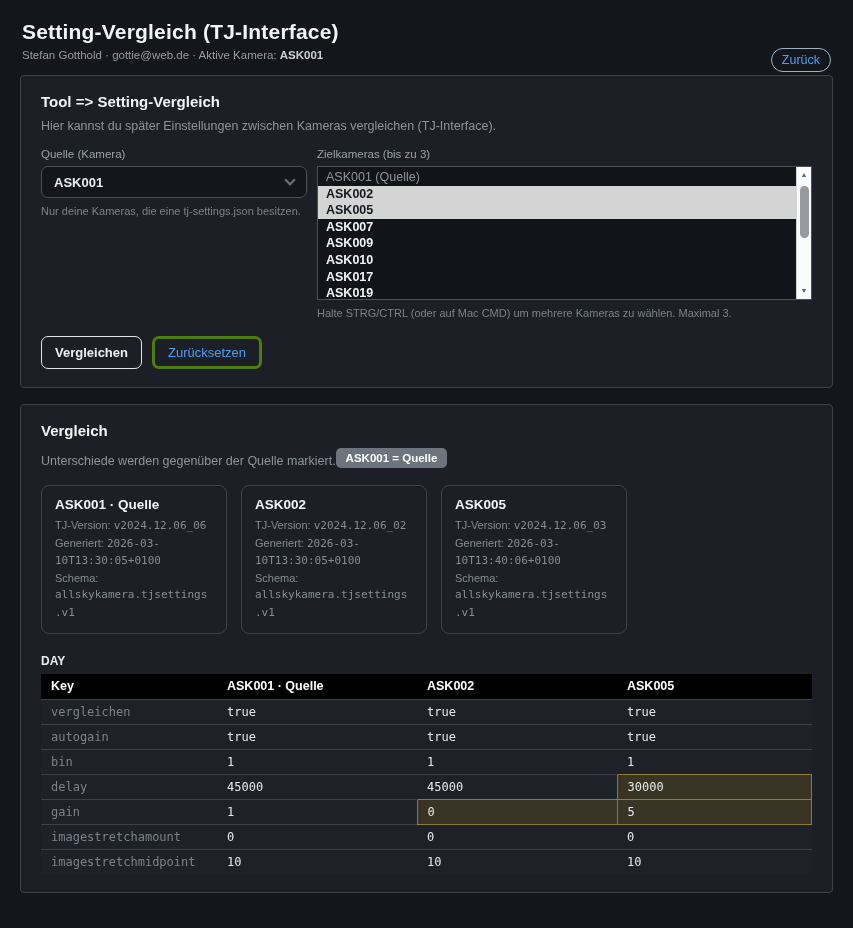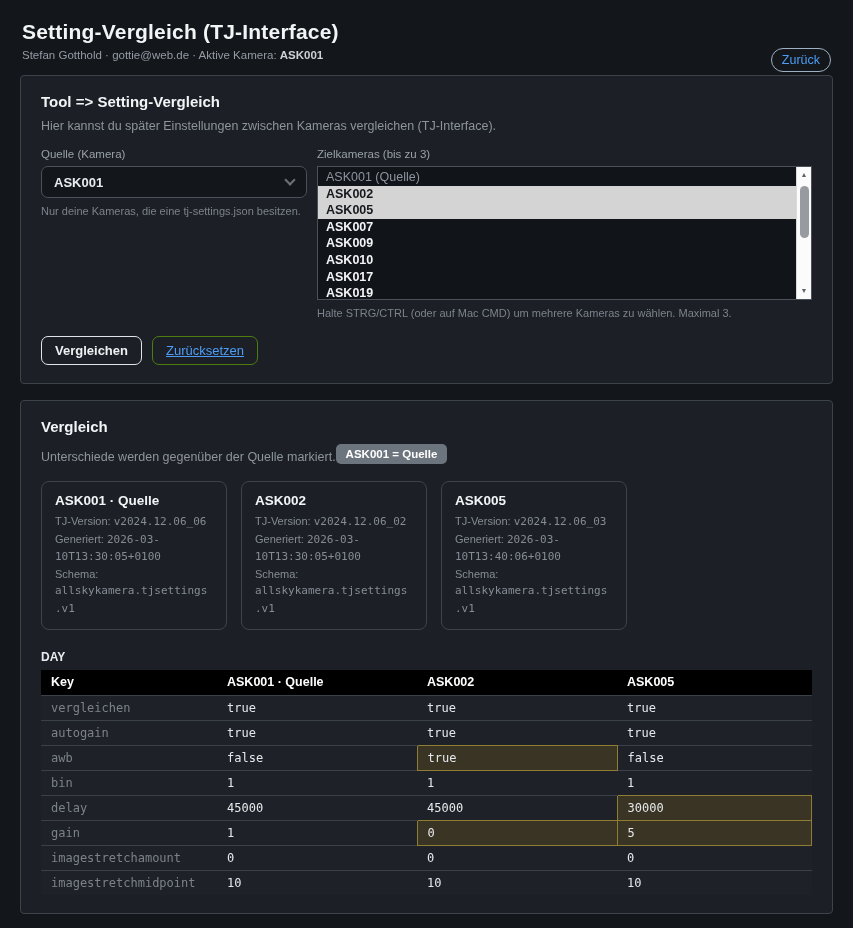--- a/index.html
+++ b/index.html
@@ -64,21 +64,21 @@
   }
   .lb-arrow { position: absolute; left: 0; width: 14px; height: 14px; text-align: center; font-size: 7px; line-height: 14px; color: #5f6569; }
   .lb-arrow.up { top: 1px; }
   .lb-arrow.down { bottom: 1px; }
   .lb-thumb { position: absolute; top: 19px; left: 2.5px; width: 9px; height: 52px; background: #979b9f; border-radius: 5px; }
 
   
   .btn-row { display: flex; gap: 10px; margin-top: 17px; }
   .btn { background: transparent; border-radius: 7px; font-size: 13px; padding: 6px 13px; cursor: pointer; font-family: "Liberation Sans", sans-serif; }
   .btn-light { border: 1px solid #e1e5e9; color: #eef1f4; font-weight: 700; }
-  .btn-blue { border: 1px solid #4d7c0f; color: #4d9df6; font-weight: 400; text-decoration: underline; }
+  .btn-blue { border: 3px solid #4d7c0f; color: #4d9df6; font-weight: 400; }
 
   
   .desc-line { display: flex; align-items: flex-end; gap: 0; margin-top: 8px; }
   .badge {
     background: #6c757d; color: #ffffff; font-size: 11.5px; font-weight: 700;
     padding: 4px 10px; border-radius: 5px; white-space: nowrap;
   }
   .cards { display: flex; gap: 14px; margin: 17px 0 20px 0; }
   .card {
     width: 186px; border: 1px solid #3d434a; border-radius: 8px;
@@ -216,26 +216,20 @@
             <td class="val">true</td>
             <td class="val">true</td>
           </tr>
           <tr>
             <td class="key">autogain</td>
             <td class="val">true</td>
             <td class="val">true</td>
             <td class="val">true</td>
           </tr>
           <tr>
-            <td class="key">awb</td>
-            <td class="val">false</td>
-            <td class="val diff">true</td>
-            <td class="val">false</td>
-          </tr>
-          <tr>
             <td class="key">bin</td>
             <td class="val">1</td>
             <td class="val">1</td>
             <td class="val">1</td>
           </tr>
           <tr>
             <td class="key">delay</td>
             <td class="val">45000</td>
             <td class="val">45000</td>
             <td class="val diff">30000</td>

